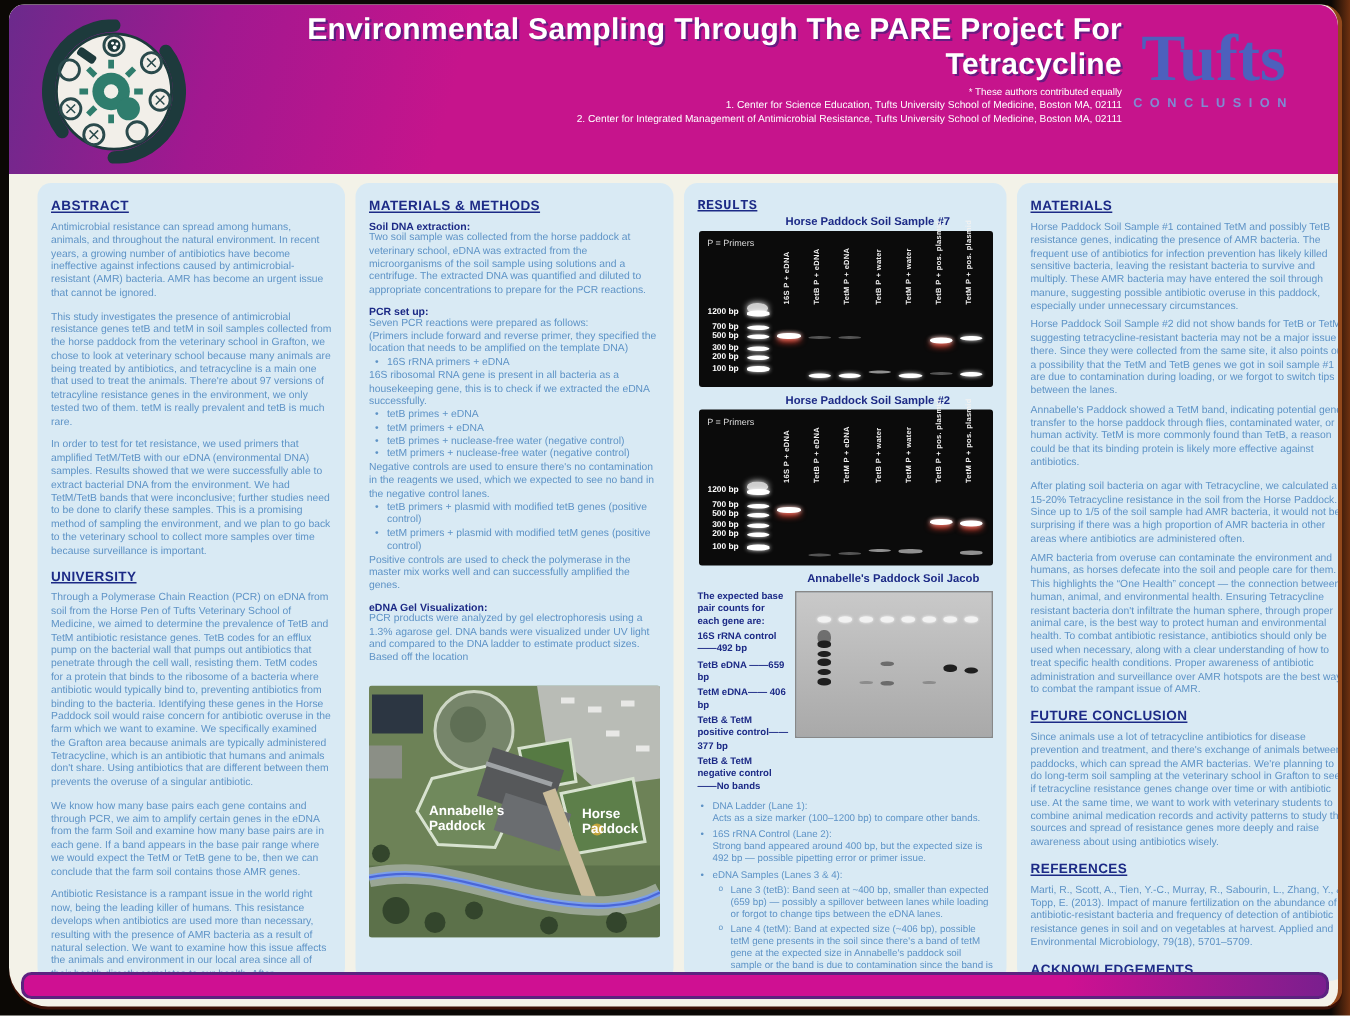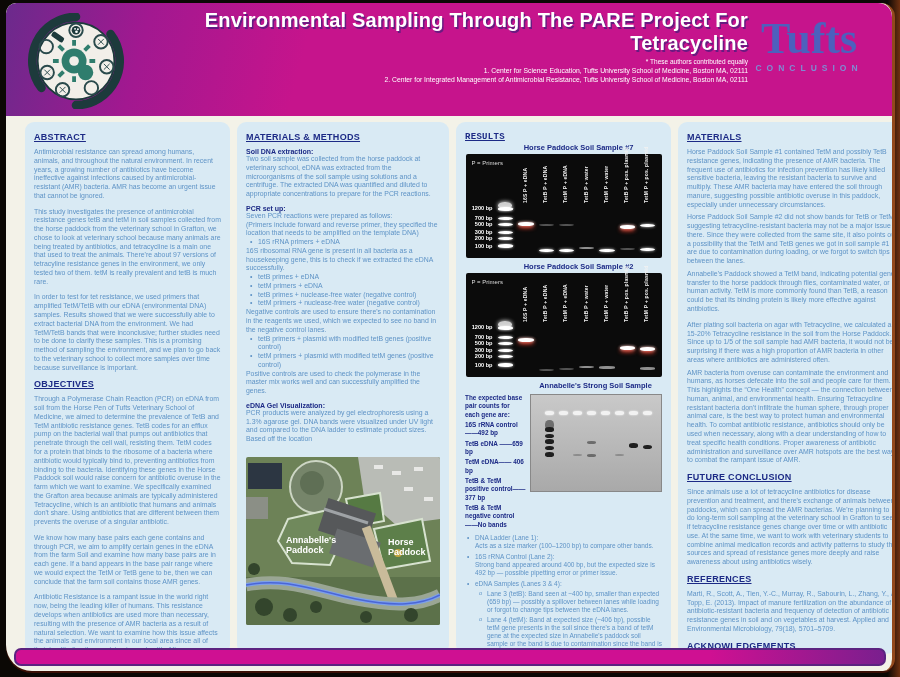--- a/index.html
+++ b/index.html
@@ -127,21 +127,21 @@
     </div>
   </header>
 
   <main class="cols">
 
     <section class="panel c1">
       <h2>ABSTRACT</h2>
       <p>Antimicrobial resistance can spread among humans, animals, and throughout the natural environment. In recent years, a growing number of antibiotics have become ineffective against infections caused by antimicrobial-resistant (AMR) bacteria. AMR has become an urgent issue that cannot be ignored.</p>
       <p>This study investigates the presence of antimicrobial resistance genes tetB and tetM in soil samples collected from the horse paddock from the veterinary school in Grafton, we chose to look at veterinary school because many animals are being treated by antibiotics, and tetracycline is a main one that used to treat the animals. There're about 97 versions of tetracyline resistance genes in the environment, we only tested two of them. tetM is really prevalent and tetB is much rare.</p>
       <p>In order to test for tet resistance, we used primers that amplified TetM/TetB with our eDNA (environmental DNA) samples. Results showed that we were successfully able to extract bacterial DNA from the environment. We had TetM/TetB bands that were inconclusive; further studies need to be done to clarify these samples. This is a promising method of sampling the environment, and we plan to go back to the veterinary school to collect more samples over time because surveillance is important.</p>
-      <h2>OBJECTIVES</h2>
+      <h2>UNIVERSITY</h2>
       <p>Through a Polymerase Chain Reaction (PCR) on eDNA from soil from the Horse Pen of Tufts Veterinary School of Medicine, we aimed to determine the prevalence of TetB and TetM antibiotic resistance genes. TetB codes for an efflux pump on the bacterial wall that pumps out antibiotics that penetrate through the cell wall, resisting them. TetM codes for a protein that binds to the ribosome of a bacteria where antibiotic would typically bind to, preventing antibiotics from binding to the bacteria. Identifying these genes in the Horse Paddock soil would raise concern for antibiotic overuse in the farm which we want to examine.  We specifically examined the Grafton area because animals are typically administered Tetracycline, which is an antibiotic that humans and animals don't share. Using antibiotics that are different between them prevents the overuse of a singular antibiotic.</p>
       <p>We know how many base pairs each gene contains and through PCR, we aim to amplify certain genes in the eDNA from the farm Soil and examine how many base pairs are in each gene. If a band appears in the base pair range where we would expect the TetM or TetB gene to be, then we can conclude that the farm soil contains those AMR genes.</p>
       <p>Antibiotic Resistance is a rampant issue in the world right now, being the leading killer of humans. This resistance develops when antibiotics are used more than necessary, resulting with the presence of AMR bacteria as a result of natural selection. We want to examine how this issue affects the animals and environment in our local area since all of their health directly correlates to our health. After understanding the scope of AMR in the Horse Pen with TetB and TetM genes, we can better develop solutions to this issue which can be applied globally.</p>
     </section>
 
     <section class="panel c2">
       <h2>MATERIALS &amp; METHODS</h2>
       <div class="subh">Soil DNA extraction:</div>
       <p class="mline" style="margin-bottom:6px;">Two soil sample was collected from the horse paddock at veterinary school, eDNA was extracted from the microorganisms of the soil sample using solutions and a centrifuge. The extracted DNA was quantified and diluted to appropriate concentrations to prepare for the PCR reactions.</p>
       <div class="subh">PCR set up:</div>
@@ -269,21 +269,21 @@
           <div class="band" style="left: 113.5px; top: 92.85px; width: 15.25px; height: 2.5px; background: rgba(255, 255, 255, 0.55); box-shadow: none;"></div>
           <div class="lane-label" style="left: 137.375px; top: 3px; height: 46px;">TetM P + water</div>
           <div class="band" style="left: 133.75px; top: 93.34px; width: 15.25px; height: 2.5px; background: rgba(255, 255, 255, 0.55); box-shadow: none;"></div>
           <div class="lane-label" style="left: 157.625px; top: 3px; height: 46px;">TetB P + pos. plasmid</div>
           <div class="band" style="left: 154px; top: 72.5px; width: 15.25px; height: 4px; background: rgb(255, 255, 255); box-shadow: rgba(255, 70, 50, 0.95) 0px 2px 4px, rgb(255, 255, 255) 0px 0px 3px;"></div>
           <div class="lane-label" style="left: 177.875px; top: 3px; height: 46px;">TetM P + pos. plasmid</div>
           <div class="band" style="left: 174.25px; top: 74.46px; width: 15.25px; height: 4px; background: rgb(255, 255, 255); box-shadow: rgba(255, 70, 50, 0.95) 0px 2px 4px, rgb(255, 255, 255) 0px 0px 3px;"></div>
           <div class="band" style="left: 174.25px; top: 94.32px; width: 15.25px; height: 2.5px; background: rgba(255, 255, 255, 0.55); box-shadow: none;"></div>
         </div>
 
-      <div class="gel-title g3">Annabelle's Strong Soil Sample</div>
+      <div class="gel-title g3">Annabelle's Paddock Soil Jacob</div>
       <div class="g3row">
         <div class="expected">
           <div>The expected base pair counts for each gene are:</div>
           <div>16S rRNA control ——492 bp</div>
           <div>TetB eDNA ——659 bp</div>
           <div>TetM eDNA—— 406 bp</div>
           <div>TetB &amp; TetM positive control——377 bp</div>
           <div>TetB &amp; TetM negative control——No bands</div>
         </div>
         <div class="gel light" id="gel3">

